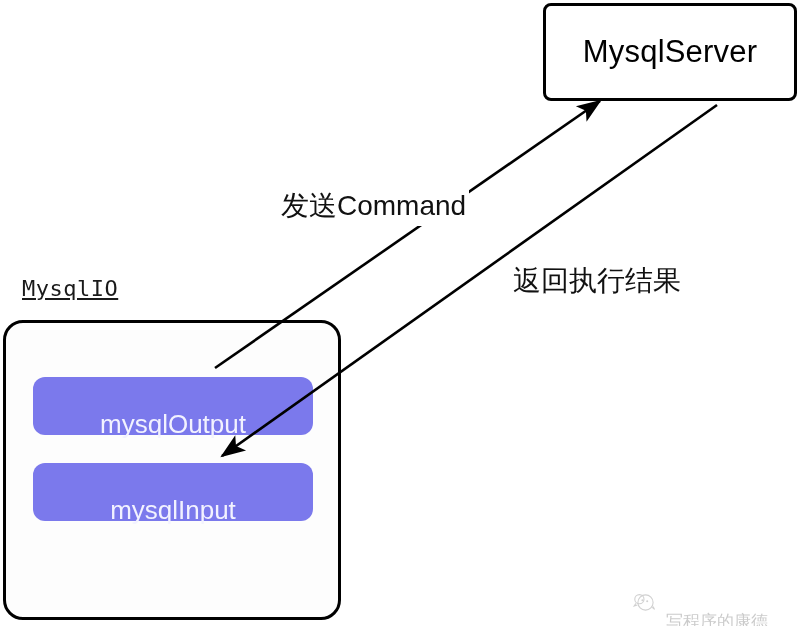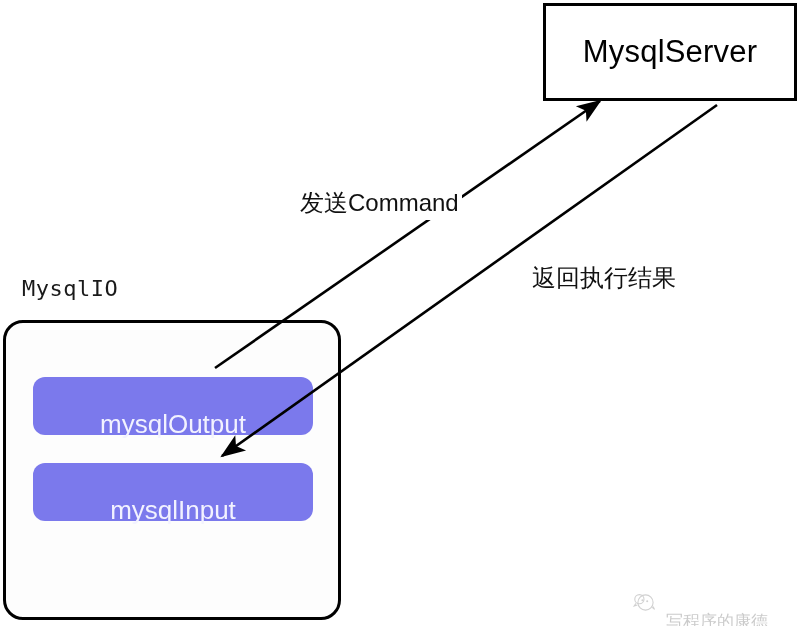--- a/index.html
+++ b/index.html
@@ -20,21 +20,21 @@
 
   
   .server-node {
     position: absolute;
     left: 543px;
     top: 3px;
     width: 254px;
     height: 98px;
     box-sizing: border-box;
     border: 3px solid #000000;
-    border-radius: 0;
+    border-radius: 8px;
     background: #ffffff;
     display: flex;
     align-items: center;
     justify-content: center;
   }
   .server-node-label {
     font-family: "Liberation Sans", sans-serif;
     font-size: 31px;
     color: #000000;
     letter-spacing: 0.2px;
@@ -44,20 +44,21 @@
   
   .io-title {
     position: absolute;
     left: 22px;
     top: 276px;
     font-family: "DejaVu Sans Mono", "Liberation Mono", monospace;
     font-size: 22px;
     color: #1a1a1a;
     letter-spacing: 0.5px;
     white-space: nowrap;
+    text-decoration: underline;
   }
   .io-container {
     position: absolute;
     left: 3px;
     top: 320px;
     width: 338px;
     height: 300px;
     box-sizing: border-box;
     border: 3px solid #000000;
     border-radius: 20px;
@@ -94,26 +95,25 @@
     top: 0;
     width: 808px;
     height: 626px;
     pointer-events: none;
   }
 
   
   .edge-label {
     position: absolute;
     font-family: "Liberation Sans", "DejaVu Sans", sans-serif;
-    font-size: 24px;
+    font-size: 28px;
     color: #111111;
     white-space: nowrap;
     background: #ffffff;
     padding: 1px 3px;
-    margin-left: 19px;
   }
   .edge-label.send   { left: 278px; top: 186px; }
   .edge-label.result { left: 510px; top: 261px; }
 
   
   .watermark {
     position: absolute;
     left: 632px;
     top: 570px;
     display: flex;

